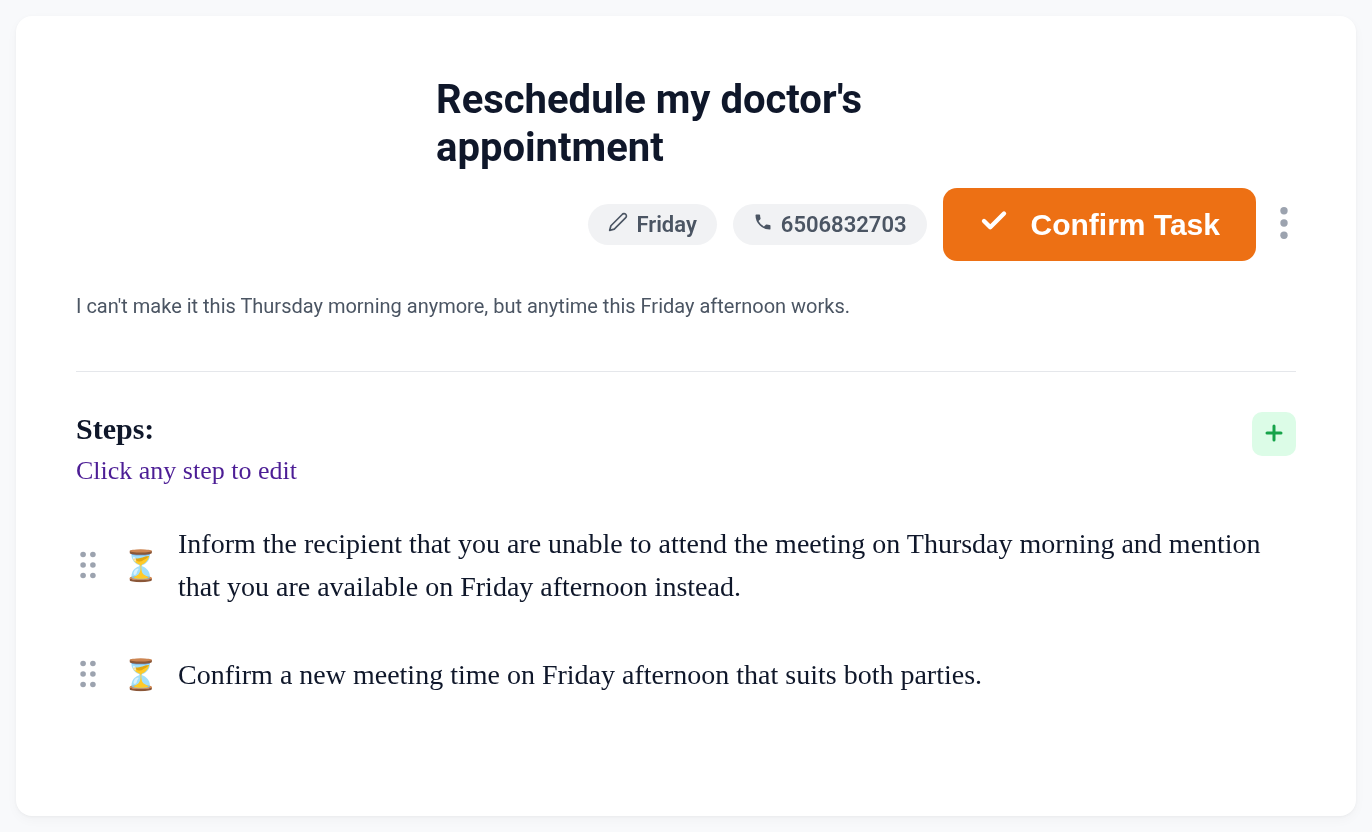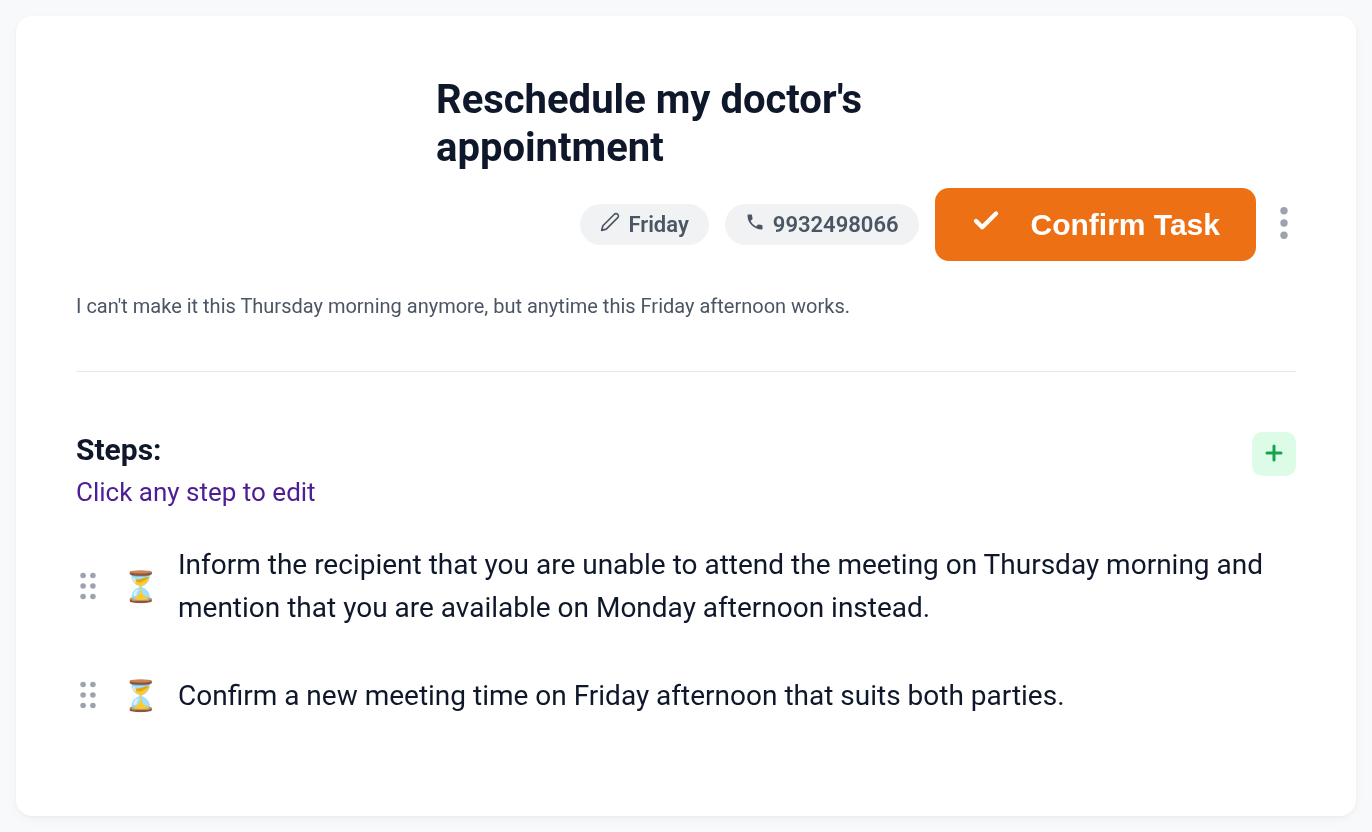--- a/index.html
+++ b/index.html
@@ -55,21 +55,21 @@
       border-radius: 999px;
     }
     .chip svg {
       width: 20px;
       height: 20px;
       flex-shrink: 0;
     }
     .confirm-btn {
       display: inline-flex;
       align-items: center;
-      gap: 30px;
+      gap: 22px;
       background: #ed7014;
       color: #ffffff;
       font-weight: 600;
       font-size: 30px;
       padding: 18px 36px;
       border-radius: 14px;
       border: none;
       cursor: pointer;
     }
     .confirm-btn svg {
@@ -96,22 +96,23 @@
       line-height: 1.5;
       margin-top: 30px;
       max-width: 880px;
     }
     .divider {
       border: none;
       border-top: 1px solid #e5e7eb;
       margin-top: 50px;
     }
     .steps-section {
-      margin-top: 60px;
+      margin-top: 40px;
       position: relative;
+      font-family: Liberation Serif, serif;
     }
     .steps-header {
       display: flex;
       align-items: flex-start;
     }
     .steps-title {
       font-size: 30px;
       font-weight: 700;
       color: #0f172a;
     }
@@ -188,21 +189,21 @@
           </svg>
         </span>
         <span>Friday</span>
       </span>
       <span class="chip">
         <span>
           <svg viewBox="0 0 24 24" fill="#4b5563">
             <path d="M6.62 10.79a15.05 15.05 0 0 0 6.59 6.59l2.2-2.2a1 1 0 0 1 1-.24 11.36 11.36 0 0 0 3.57.57 1 1 0 0 1 1 1V20a1 1 0 0 1-1 1A17 17 0 0 1 3 4a1 1 0 0 1 1-1h3.5a1 1 0 0 1 1 1 11.36 11.36 0 0 0 .57 3.57 1 1 0 0 1-.24 1z"></path>
           </svg>
         </span>
-        <span>9932498066</span>
+        <span>6506832703</span>
       </span>
       <button class="confirm-btn">
         <span>
           <svg viewBox="0 0 24 24" fill="none" stroke-width="3.5" stroke-linecap="round" stroke-linejoin="round">
             <polyline points="20 6 9 17 4 12"></polyline>
           </svg>
         </span>
         <span>Confirm Task</span>
       </button>
       <button class="more-btn">
@@ -243,21 +244,21 @@
           <svg viewBox="0 0 12 20" fill="currentColor">
             <circle cx="2.5" cy="2.5" r="2"></circle>
               <circle cx="9.5" cy="2.5" r="2"></circle>
             <circle cx="2.5" cy="10" r="2"></circle>
               <circle cx="9.5" cy="10" r="2"></circle>
             <circle cx="2.5" cy="17.5" r="2"></circle>
               <circle cx="9.5" cy="17.5" r="2"></circle>
           </svg>
         </span>
         <span class="hourglass">⏳</span>
-        <span class="step-text">Inform the recipient that you are unable to attend the meeting on Thursday morning and mention that you are available on Monday afternoon instead.</span>
+        <span class="step-text">Inform the recipient that you are unable to attend the meeting on Thursday morning and mention that you are available on Friday afternoon instead.</span>
       </div>
 
       <div class="step-row">
         <span class="drag-handle">
           <svg viewBox="0 0 12 20" fill="currentColor">
             <circle cx="2.5" cy="2.5" r="2"></circle>
               <circle cx="9.5" cy="2.5" r="2"></circle>
             <circle cx="2.5" cy="10" r="2"></circle>
               <circle cx="9.5" cy="10" r="2"></circle>
             <circle cx="2.5" cy="17.5" r="2"></circle>

